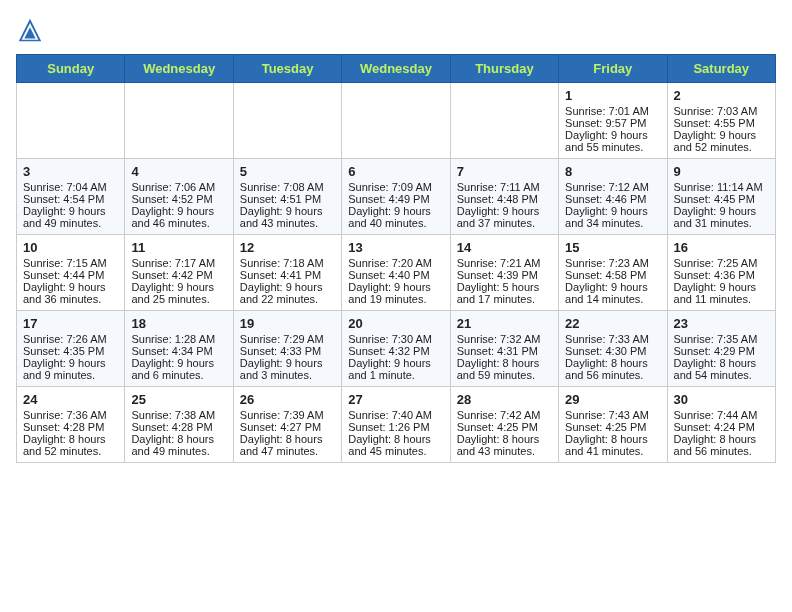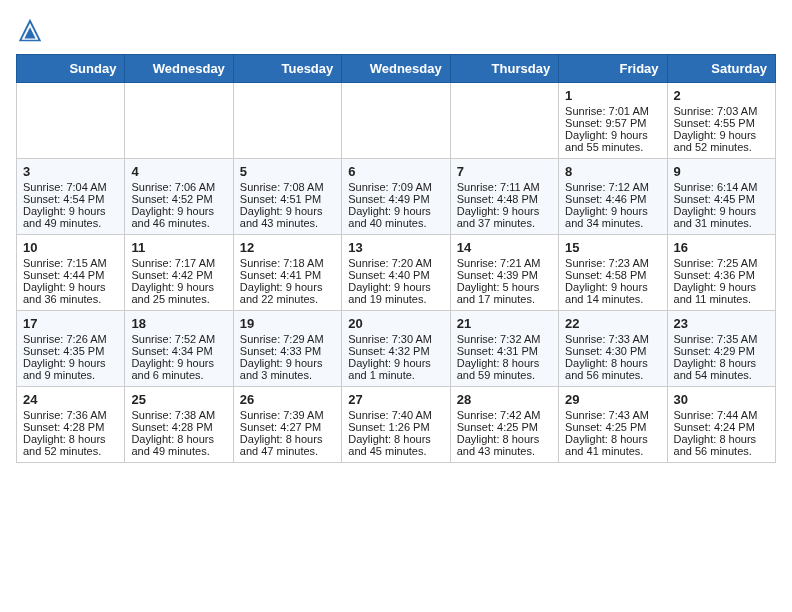--- a/index.html
+++ b/index.html
@@ -43,25 +43,25 @@
     .location {
       font-size: 16px;
       color: #444;
     }
     .calendar {
       width: 100%;
       border-collapse: collapse;
     }
     .calendar th {
       background-color: #2a6db5;
-      color: #ffffff;
+      color: #bef264;
       font-size: 13px;
       font-weight: bold;
       padding: 6px 8px;
-      text-align: right;
+      text-align: center;
       border: 1px solid #1a5a9a;
     }
     .calendar td {
       vertical-align: top;
       padding: 5px 6px;
       font-size: 11px;
       color: #222;
       border: 1px solid #ccc;
       width: calc(100% / 7);
       min-height: 80px;
@@ -168,21 +168,21 @@
         <span>Daylight: 9 hours and 37 minutes.</span>
       </td>
         <td>
         <span class="day-num">8</span>
         <span>Sunrise: 7:12 AM</span><br>
         <span>Sunset: 4:46 PM</span><br>
         <span>Daylight: 9 hours and 34 minutes.</span>
       </td>
         <td>
         <span class="day-num">9</span>
-        <span>Sunrise: 6:14 AM</span><br>
+        <span>Sunrise: 11:14 AM</span><br>
         <span>Sunset: 4:45 PM</span><br>
         <span>Daylight: 9 hours and 31 minutes.</span>
       </td>
       </tr>
       <tr>
         <td>
         <span class="day-num">10</span>
         <span>Sunrise: 7:15 AM</span><br>
         <span>Sunset: 4:44 PM</span><br>
         <span>Daylight: 9 hours and 36 minutes.</span>
@@ -226,21 +226,21 @@
       </tr>
       <tr>
         <td>
         <span class="day-num">17</span>
         <span>Sunrise: 7:26 AM</span><br>
         <span>Sunset: 4:35 PM</span><br>
         <span>Daylight: 9 hours and 9 minutes.</span>
       </td>
         <td>
         <span class="day-num">18</span>
-        <span>Sunrise: 7:52 AM</span><br>
+        <span>Sunrise: 1:28 AM</span><br>
         <span>Sunset: 4:34 PM</span><br>
         <span>Daylight: 9 hours and 6 minutes.</span>
       </td>
         <td>
         <span class="day-num">19</span>
         <span>Sunrise: 7:29 AM</span><br>
         <span>Sunset: 4:33 PM</span><br>
         <span>Daylight: 9 hours and 3 minutes.</span>
       </td>
         <td>

